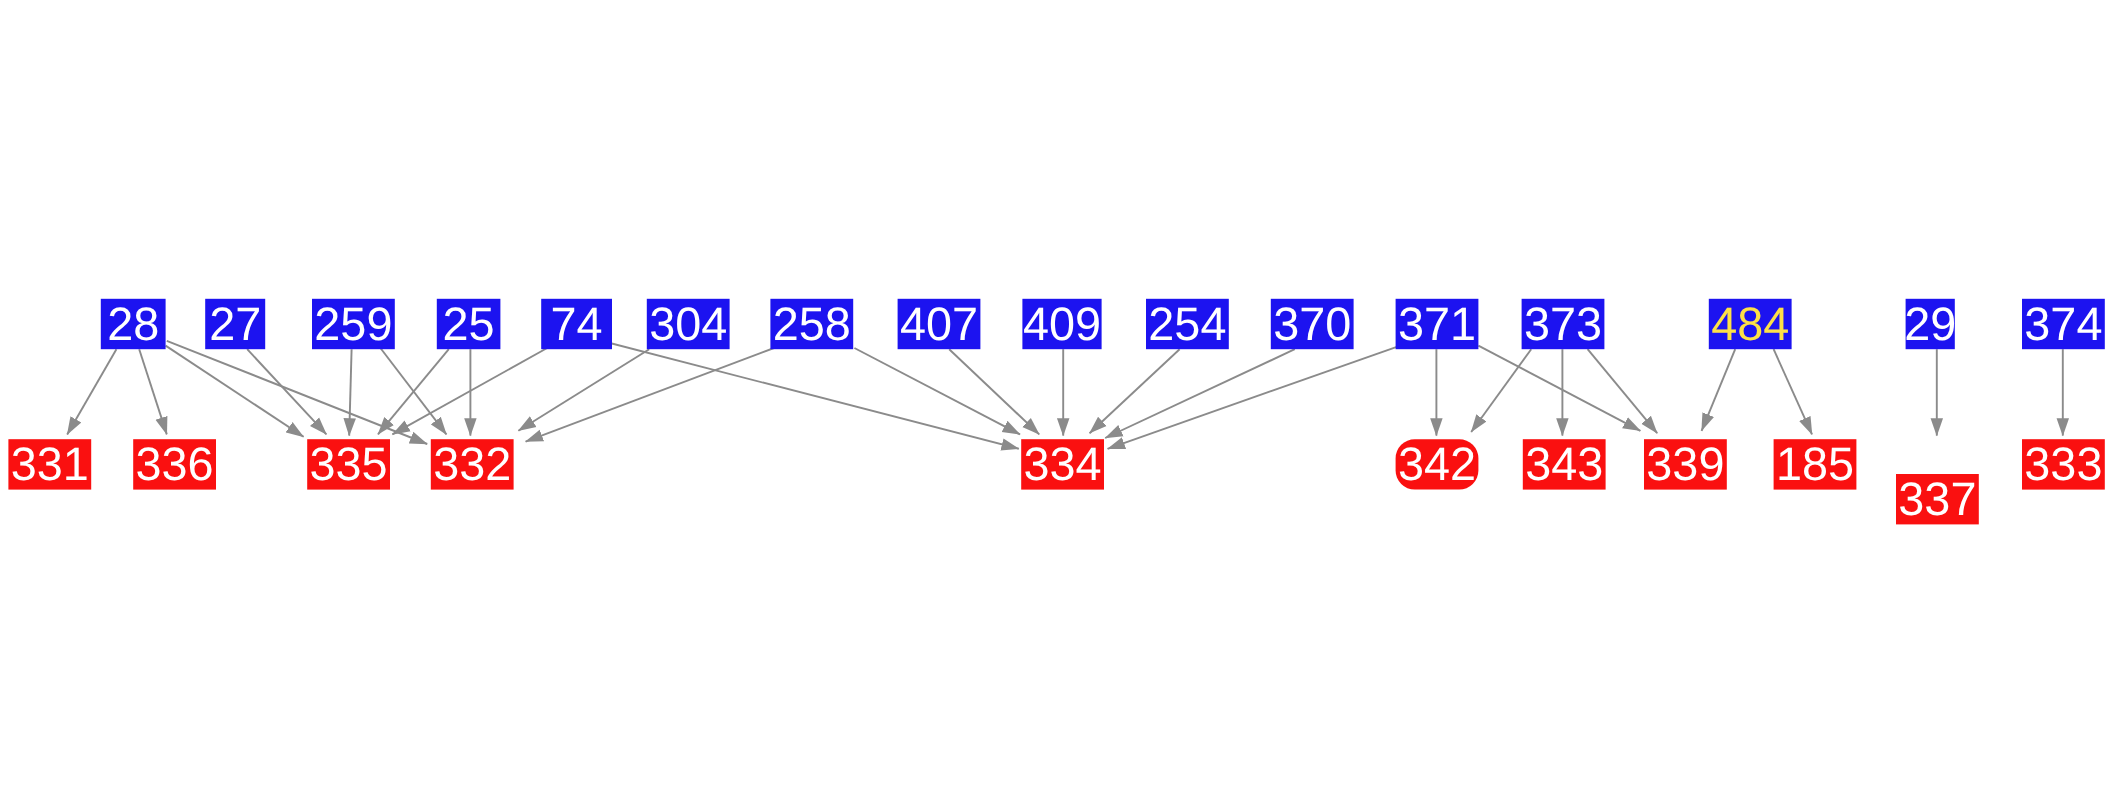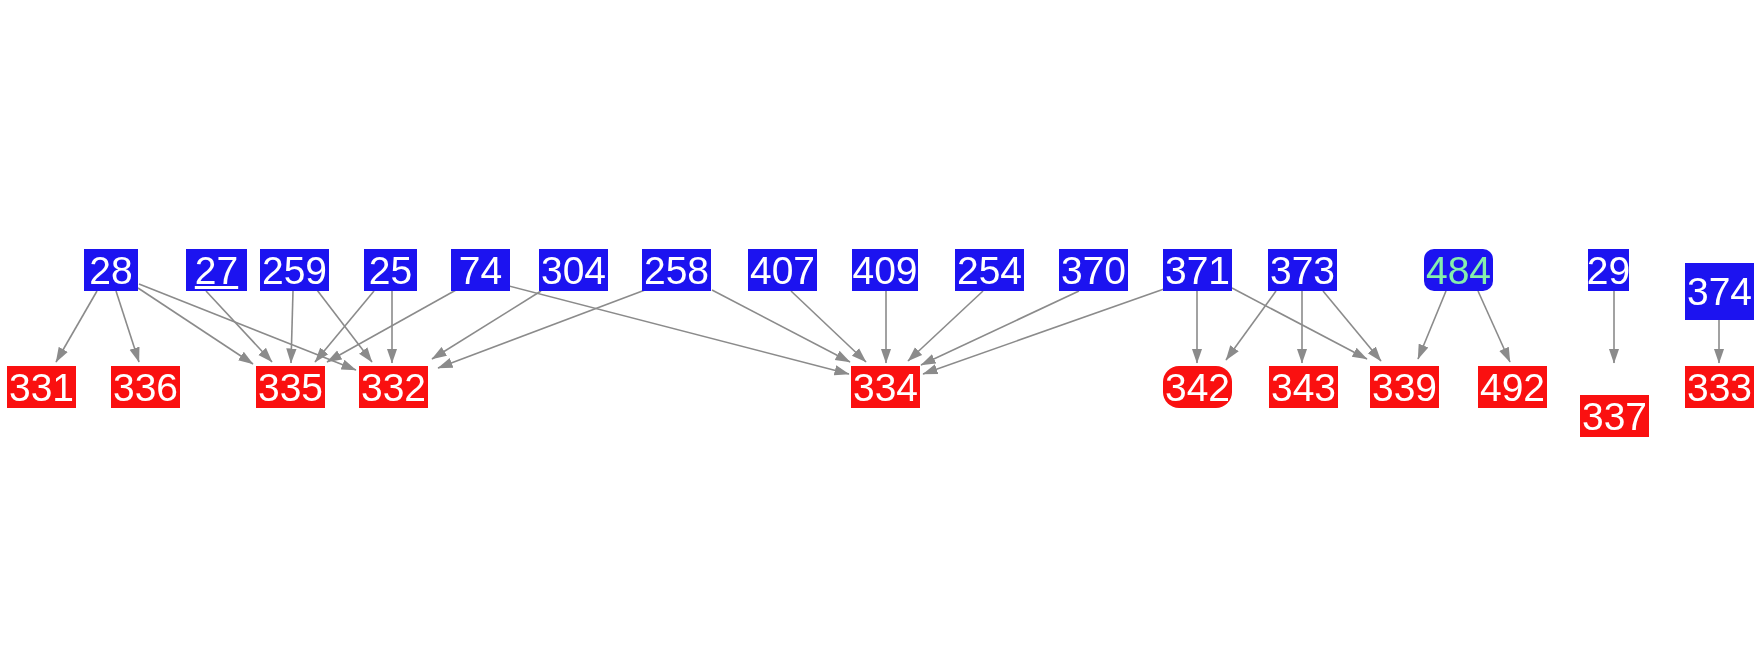--- a/index.html
+++ b/index.html
@@ -71,40 +71,40 @@
         <line x1="1302" y1="291" x2="1302" y2="363" stroke="#8b8b8b" stroke-width="1.6" marker-end="url(#arrow)"></line>
         <line x1="1323" y1="291" x2="1381" y2="361" stroke="#8b8b8b" stroke-width="1.6" marker-end="url(#arrow)"></line>
         <line x1="1446" y1="291" x2="1418" y2="359" stroke="#8b8b8b" stroke-width="1.6" marker-end="url(#arrow)"></line>
         <line x1="1478" y1="291" x2="1510" y2="362" stroke="#8b8b8b" stroke-width="1.6" marker-end="url(#arrow)"></line>
         <line x1="1614" y1="291" x2="1614" y2="363" stroke="#8b8b8b" stroke-width="1.6" marker-end="url(#arrow)"></line>
         <line x1="1719" y1="291" x2="1719" y2="363" stroke="#8b8b8b" stroke-width="1.6" marker-end="url(#arrow)"></line>
       </g>
   </svg>
   <div>
       <div class="node" style="left: 84px; top: 249px; width: 54px; height: 42px; background: rgb(28, 19, 240); color: rgb(255, 255, 255);">28</div>
-      <div class="node" style="left: 186px; top: 249px; width: 61px; height: 42px; background: rgb(28, 19, 240); color: rgb(255, 255, 255); text-decoration: underline;">27</div>
+      <div class="node" style="left: 171px; top: 249px; width: 50px; height: 42px; background: rgb(28, 19, 240); color: rgb(255, 255, 255);">27</div>
       <div class="node" style="left: 260px; top: 249px; width: 69px; height: 42px; background: rgb(28, 19, 240); color: rgb(255, 255, 255);">259</div>
       <div class="node" style="left: 364px; top: 249px; width: 53px; height: 42px; background: rgb(28, 19, 240); color: rgb(255, 255, 255);">25</div>
       <div class="node" style="left: 451px; top: 249px; width: 59px; height: 42px; background: rgb(28, 19, 240); color: rgb(255, 255, 255);">74</div>
       <div class="node" style="left: 539px; top: 249px; width: 69px; height: 42px; background: rgb(28, 19, 240); color: rgb(255, 255, 255);">304</div>
       <div class="node" style="left: 642px; top: 249px; width: 69px; height: 42px; background: rgb(28, 19, 240); color: rgb(255, 255, 255);">258</div>
       <div class="node" style="left: 748px; top: 249px; width: 69px; height: 42px; background: rgb(28, 19, 240); color: rgb(255, 255, 255);">407</div>
       <div class="node" style="left: 852px; top: 249px; width: 66px; height: 42px; background: rgb(28, 19, 240); color: rgb(255, 255, 255);">409</div>
       <div class="node" style="left: 955px; top: 249px; width: 69px; height: 42px; background: rgb(28, 19, 240); color: rgb(255, 255, 255);">254</div>
       <div class="node" style="left: 1059px; top: 249px; width: 69px; height: 42px; background: rgb(28, 19, 240); color: rgb(255, 255, 255);">370</div>
       <div class="node" style="left: 1163px; top: 249px; width: 69px; height: 42px; background: rgb(28, 19, 240); color: rgb(255, 255, 255);">371</div>
       <div class="node" style="left: 1268px; top: 249px; width: 69px; height: 42px; background: rgb(28, 19, 240); color: rgb(255, 255, 255);">373</div>
-      <div class="node" style="left: 1424px; top: 249px; width: 69px; height: 42px; background: rgb(28, 19, 240); color: #86efac; border-radius: 10px;">484</div>
+      <div class="node" style="left: 1424px; top: 249px; width: 69px; height: 42px; background: rgb(28, 19, 240); color: #fde047;">484</div>
       <div class="node" style="left: 1588px; top: 249px; width: 41px; height: 42px; background: rgb(28, 19, 240); color: rgb(255, 255, 255);">29</div>
-      <div class="node" style="left: 1685px; top: 263px; width: 69px; height: 57px; background: rgb(28, 19, 240); color: rgb(255, 255, 255);">374</div>
+      <div class="node" style="left: 1685px; top: 249px; width: 69px; height: 42px; background: rgb(28, 19, 240); color: rgb(255, 255, 255);">374</div>
       <div class="node" style="left: 7px; top: 366px; width: 69px; height: 42px; background: rgb(250, 16, 16); color: rgb(255, 255, 255);">331</div>
       <div class="node" style="left: 111px; top: 366px; width: 69px; height: 42px; background: rgb(250, 16, 16); color: rgb(255, 255, 255);">336</div>
       <div class="node" style="left: 256px; top: 366px; width: 69px; height: 42px; background: rgb(250, 16, 16); color: rgb(255, 255, 255);">335</div>
       <div class="node" style="left: 359px; top: 366px; width: 69px; height: 42px; background: rgb(250, 16, 16); color: rgb(255, 255, 255);">332</div>
       <div class="node" style="left: 851px; top: 366px; width: 69px; height: 42px; background: rgb(250, 16, 16); color: rgb(255, 255, 255);">334</div>
       <div class="node" style="left: 1163px; top: 366px; width: 69px; height: 42px; background: rgb(250, 16, 16); color: rgb(255, 255, 255); border-radius: 16px;">342</div>
       <div class="node" style="left: 1269px; top: 366px; width: 69px; height: 42px; background: rgb(250, 16, 16); color: rgb(255, 255, 255);">343</div>
       <div class="node" style="left: 1370px; top: 366px; width: 69px; height: 42px; background: rgb(250, 16, 16); color: rgb(255, 255, 255);">339</div>
-      <div class="node" style="left: 1478px; top: 366px; width: 69px; height: 42px; background: rgb(250, 16, 16); color: rgb(255, 255, 255);">492</div>
+      <div class="node" style="left: 1478px; top: 366px; width: 69px; height: 42px; background: rgb(250, 16, 16); color: rgb(255, 255, 255);">185</div>
       <div class="node" style="left: 1580px; top: 366px; width: 69px; height: 42px; background: rgb(250, 16, 16); color: rgb(255, 255, 255); margin-top: 29px;">337</div>
       <div class="node" style="left: 1685px; top: 366px; width: 69px; height: 42px; background: rgb(250, 16, 16); color: rgb(255, 255, 255);">333</div>
     </div>
 </div>
 
 </body></html>

